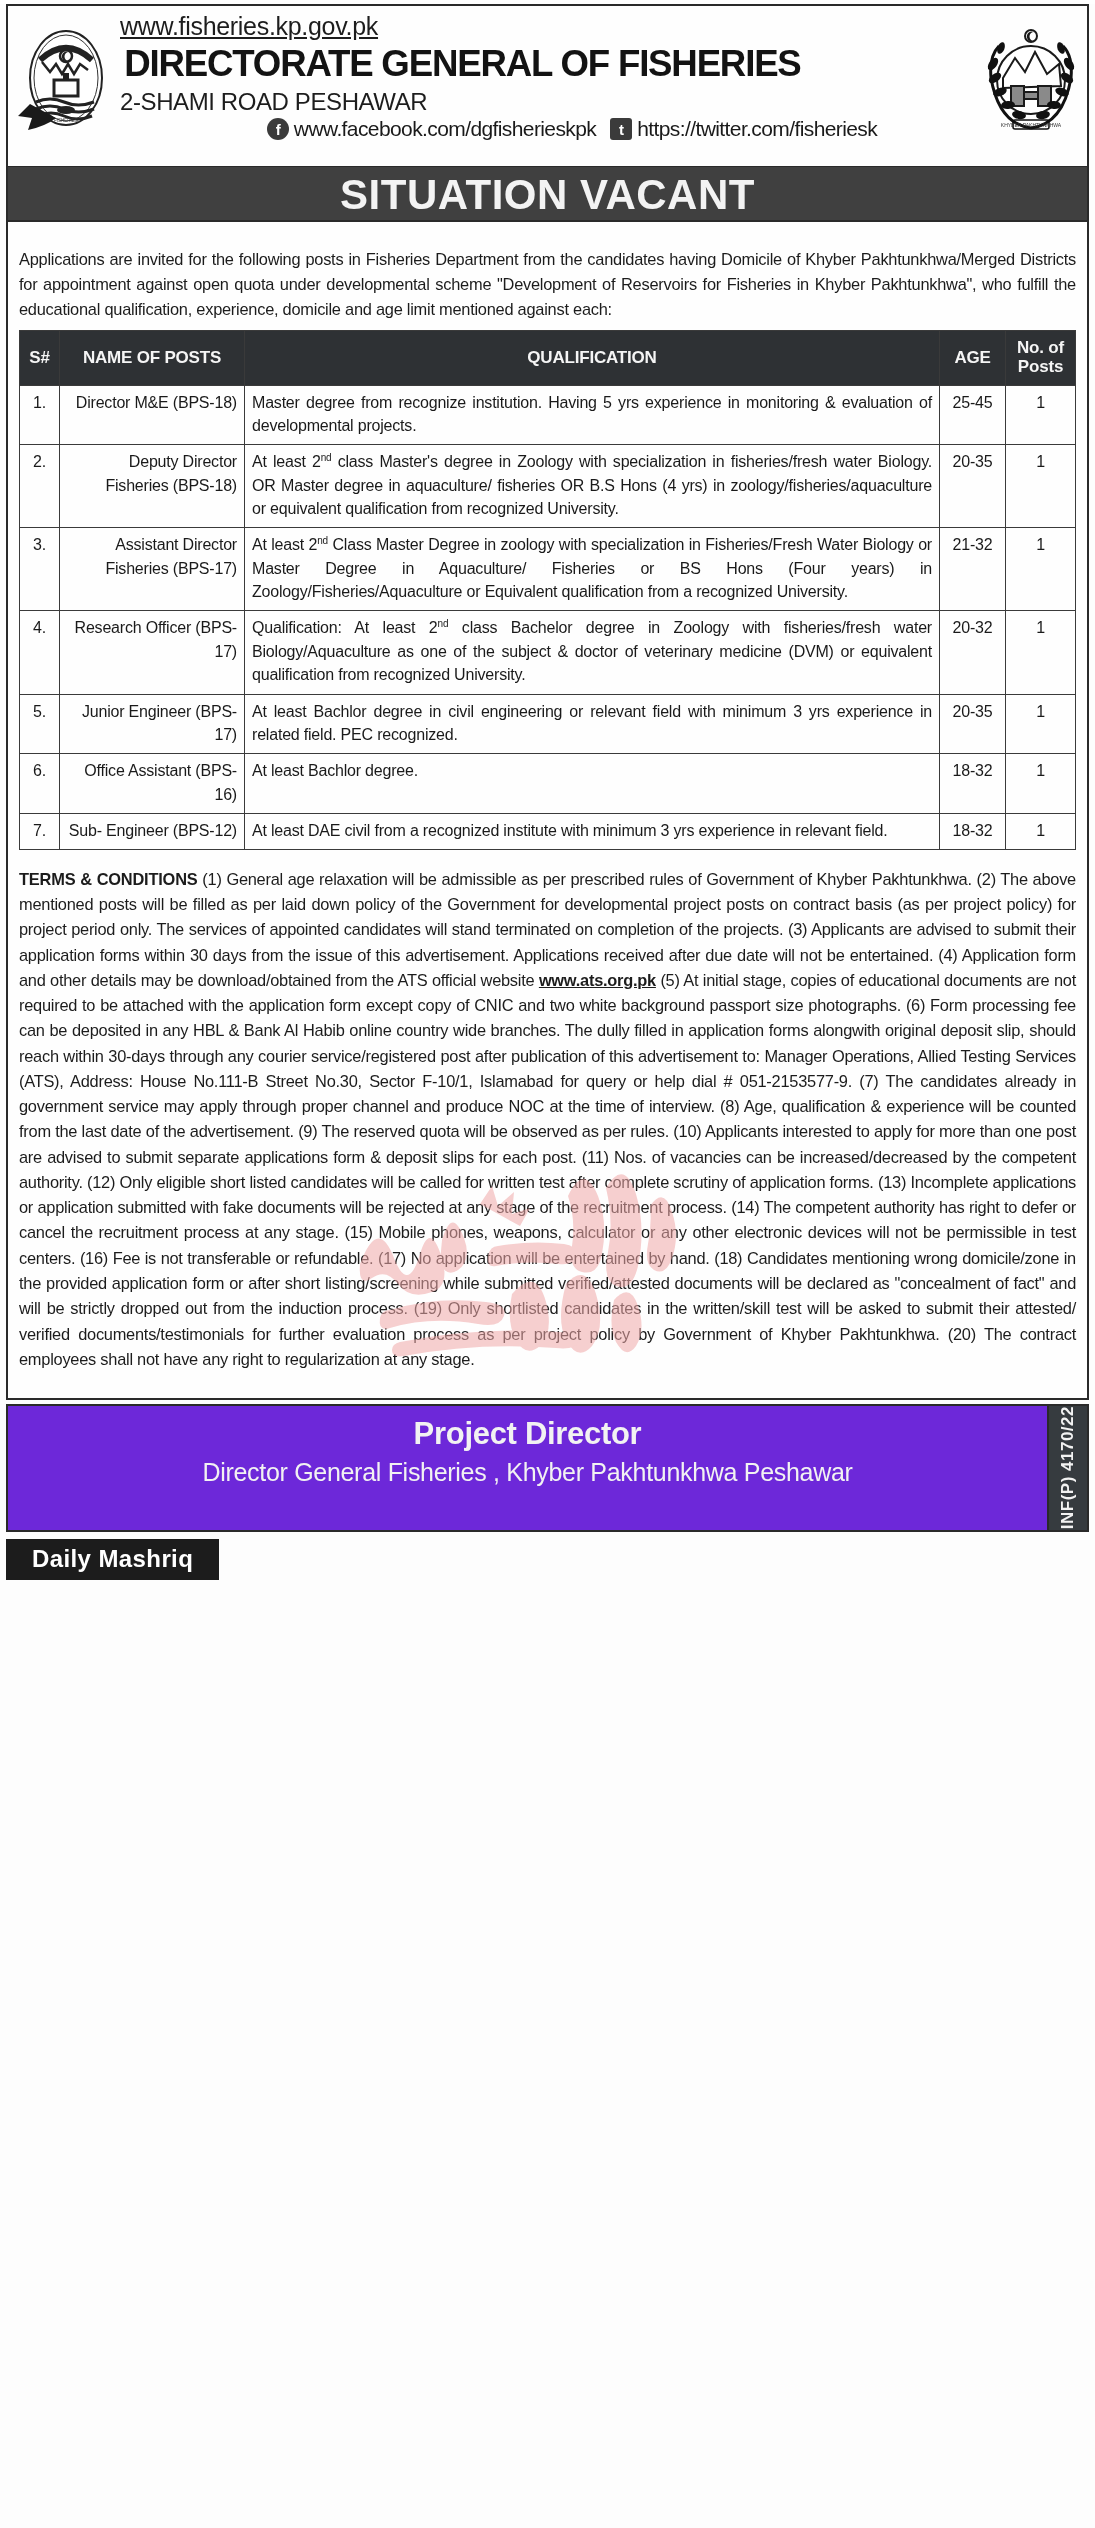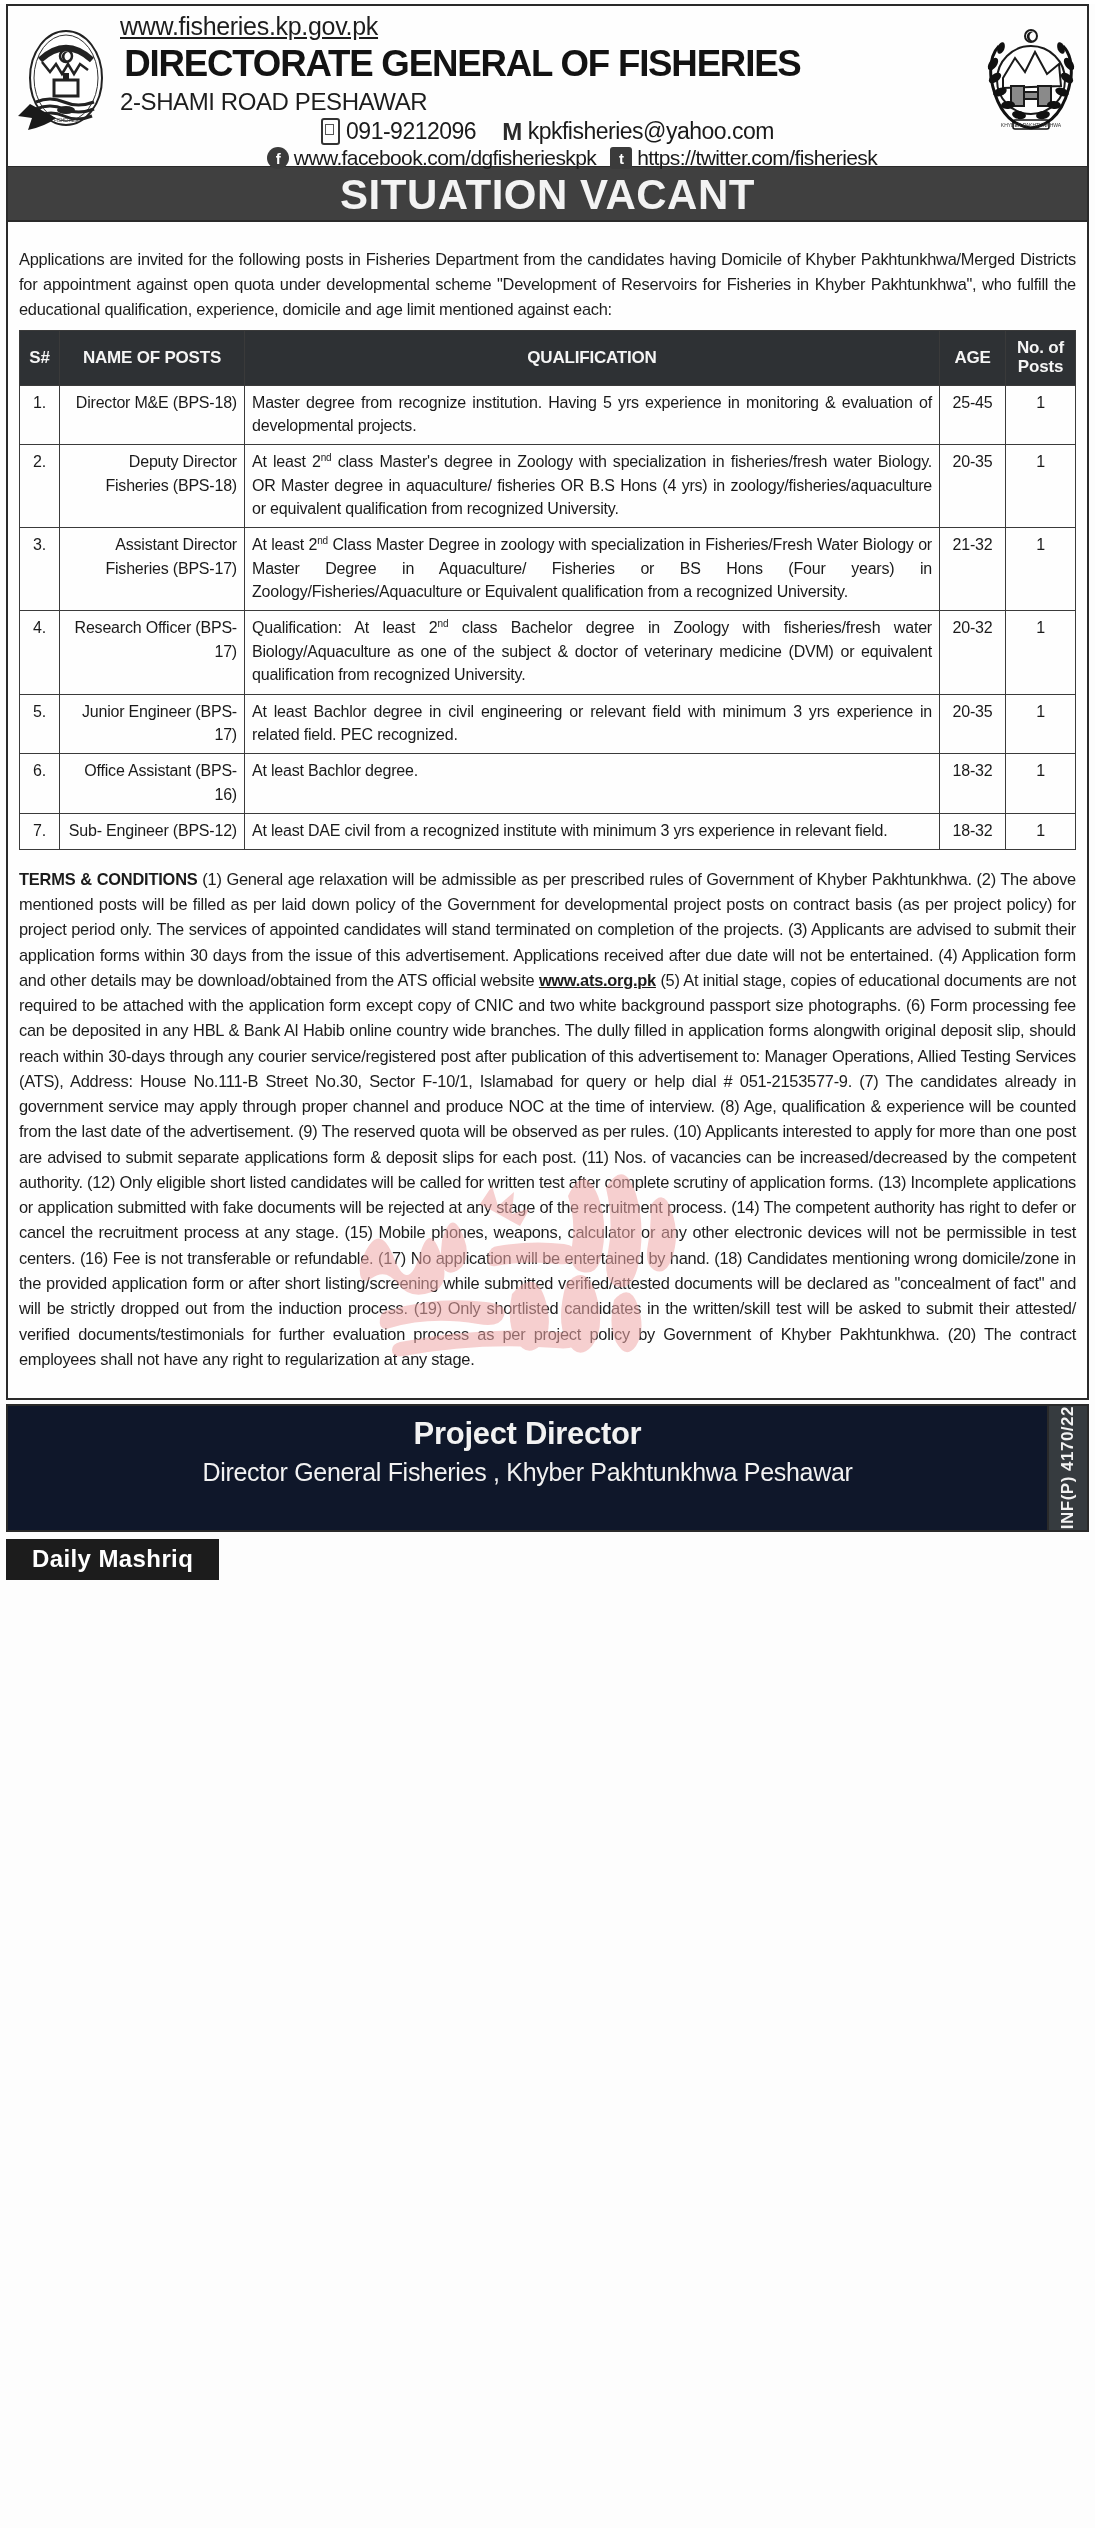--- a/index.html
+++ b/index.html
@@ -214,21 +214,21 @@
   .terms .link { font-weight: bold; text-decoration: underline; }
 
   
   .footer-wrap {
     margin: 4px 6px 0 6px;
     position: relative;
     display: flex;
   }
   .footer-main {
     flex: 1;
-    background: #0f172a;
+    background: #6d28d9;
     border: 2px solid #2a2a2a;
     text-align: center;
     color: #f2f2f2;
     padding: 9px 4px 12px 4px;
     box-sizing: border-box;
   }
   .pd-title {
     font-size: 31px;
     font-weight: bold;
     letter-spacing: -0.3px;
@@ -341,30 +341,20 @@
       </g>
       <rect x="30" y="104" width="36" height="9" rx="2" fill="none" stroke="#111" stroke-width="1.5"></rect>
       <text x="48" y="111" font-size="5" text-anchor="middle" fill="#333" font-family="Liberation Sans, sans-serif">KHYBER PAKHTUNKHWA</text>
     </svg>
 
     <div class="header-center">
       <div class="website-top">www.fisheries.kp.gov.pk</div>
       <div class="org-title">DIRECTORATE GENERAL OF FISHERIES</div>
       <div class="address">2-SHAMI ROAD PESHAWAR</div>
 
-      <div class="contact-row">
-        <span class="contact-item">
-          <span class="icon-phone"></span>
-          <span>091-9212096</span>
-        </span>
-        <span class="contact-item">
-          <span class="icon-mail">M</span>
-          <span>kpkfisheries@yahoo.com</span>
-        </span>
-      </div>
 
       <div class="social-row">
         <span class="social-item">
           <span class="icon-fb">f</span>
           <span>www.facebook.com/dgfisherieskpk</span>
         </span>
         <span class="social-item">
           <span class="icon-tw">t</span>
           <span>https://twitter.com/fisheriesk</span>
         </span>

